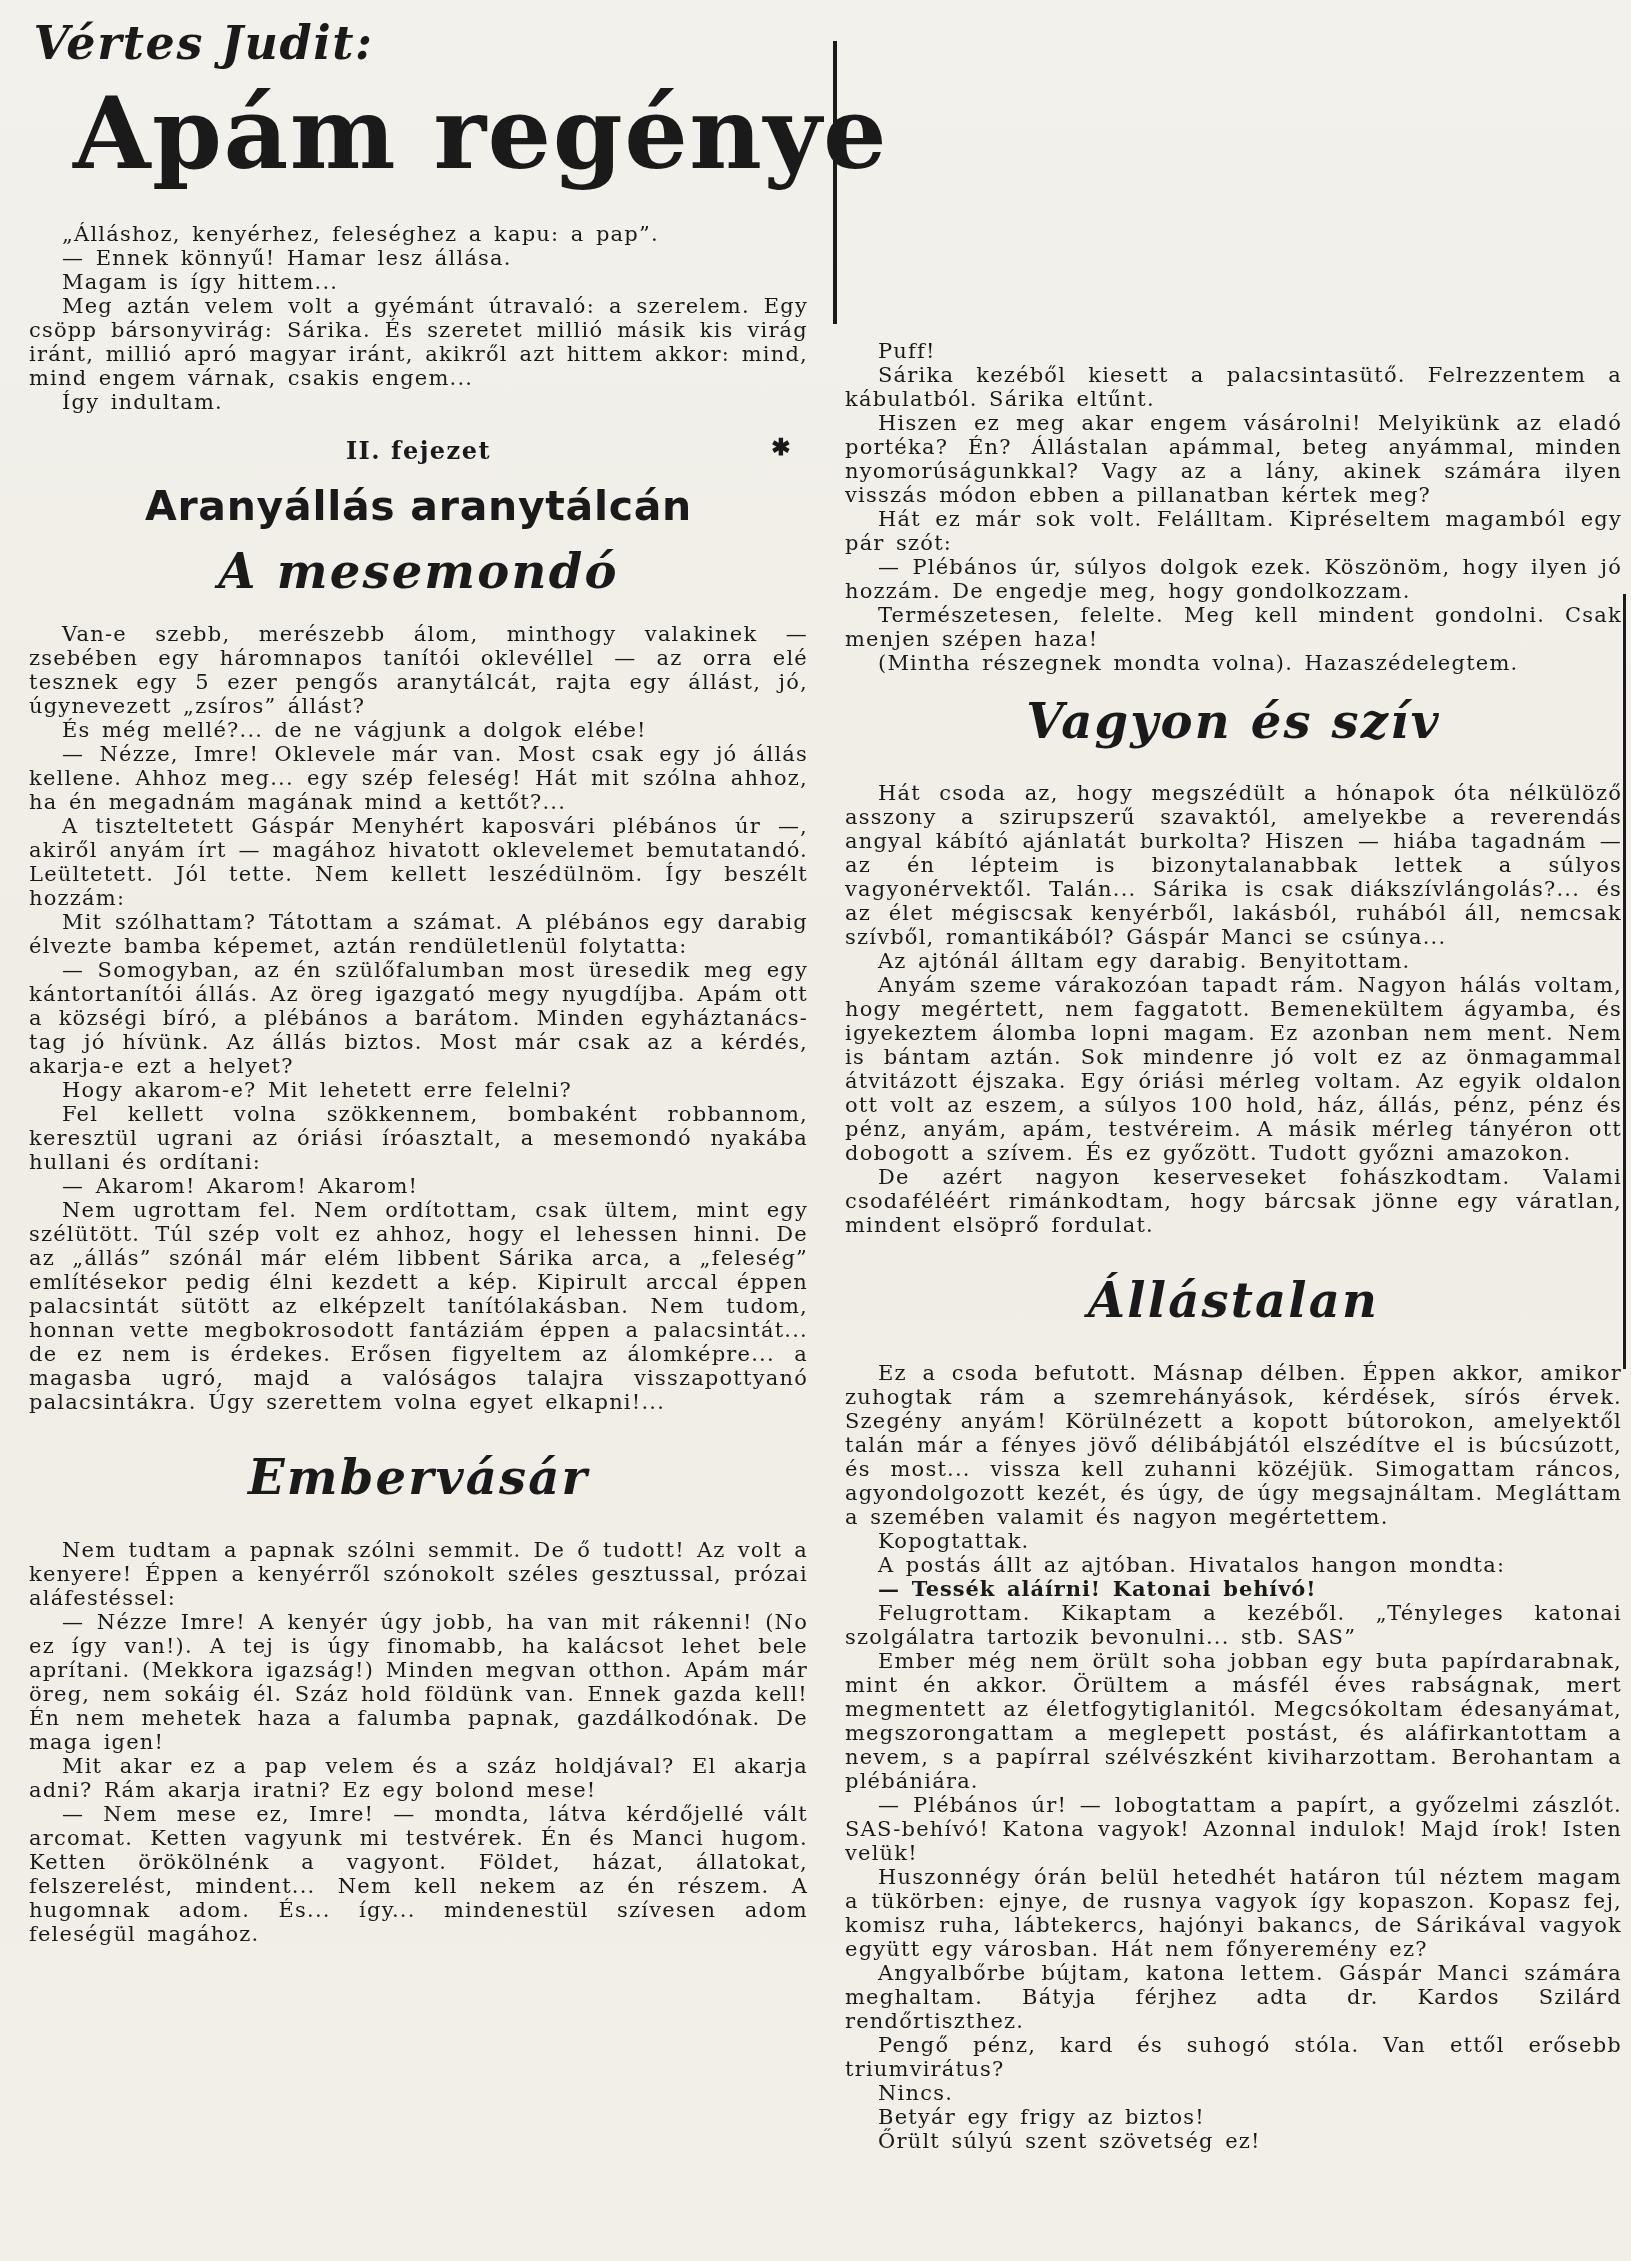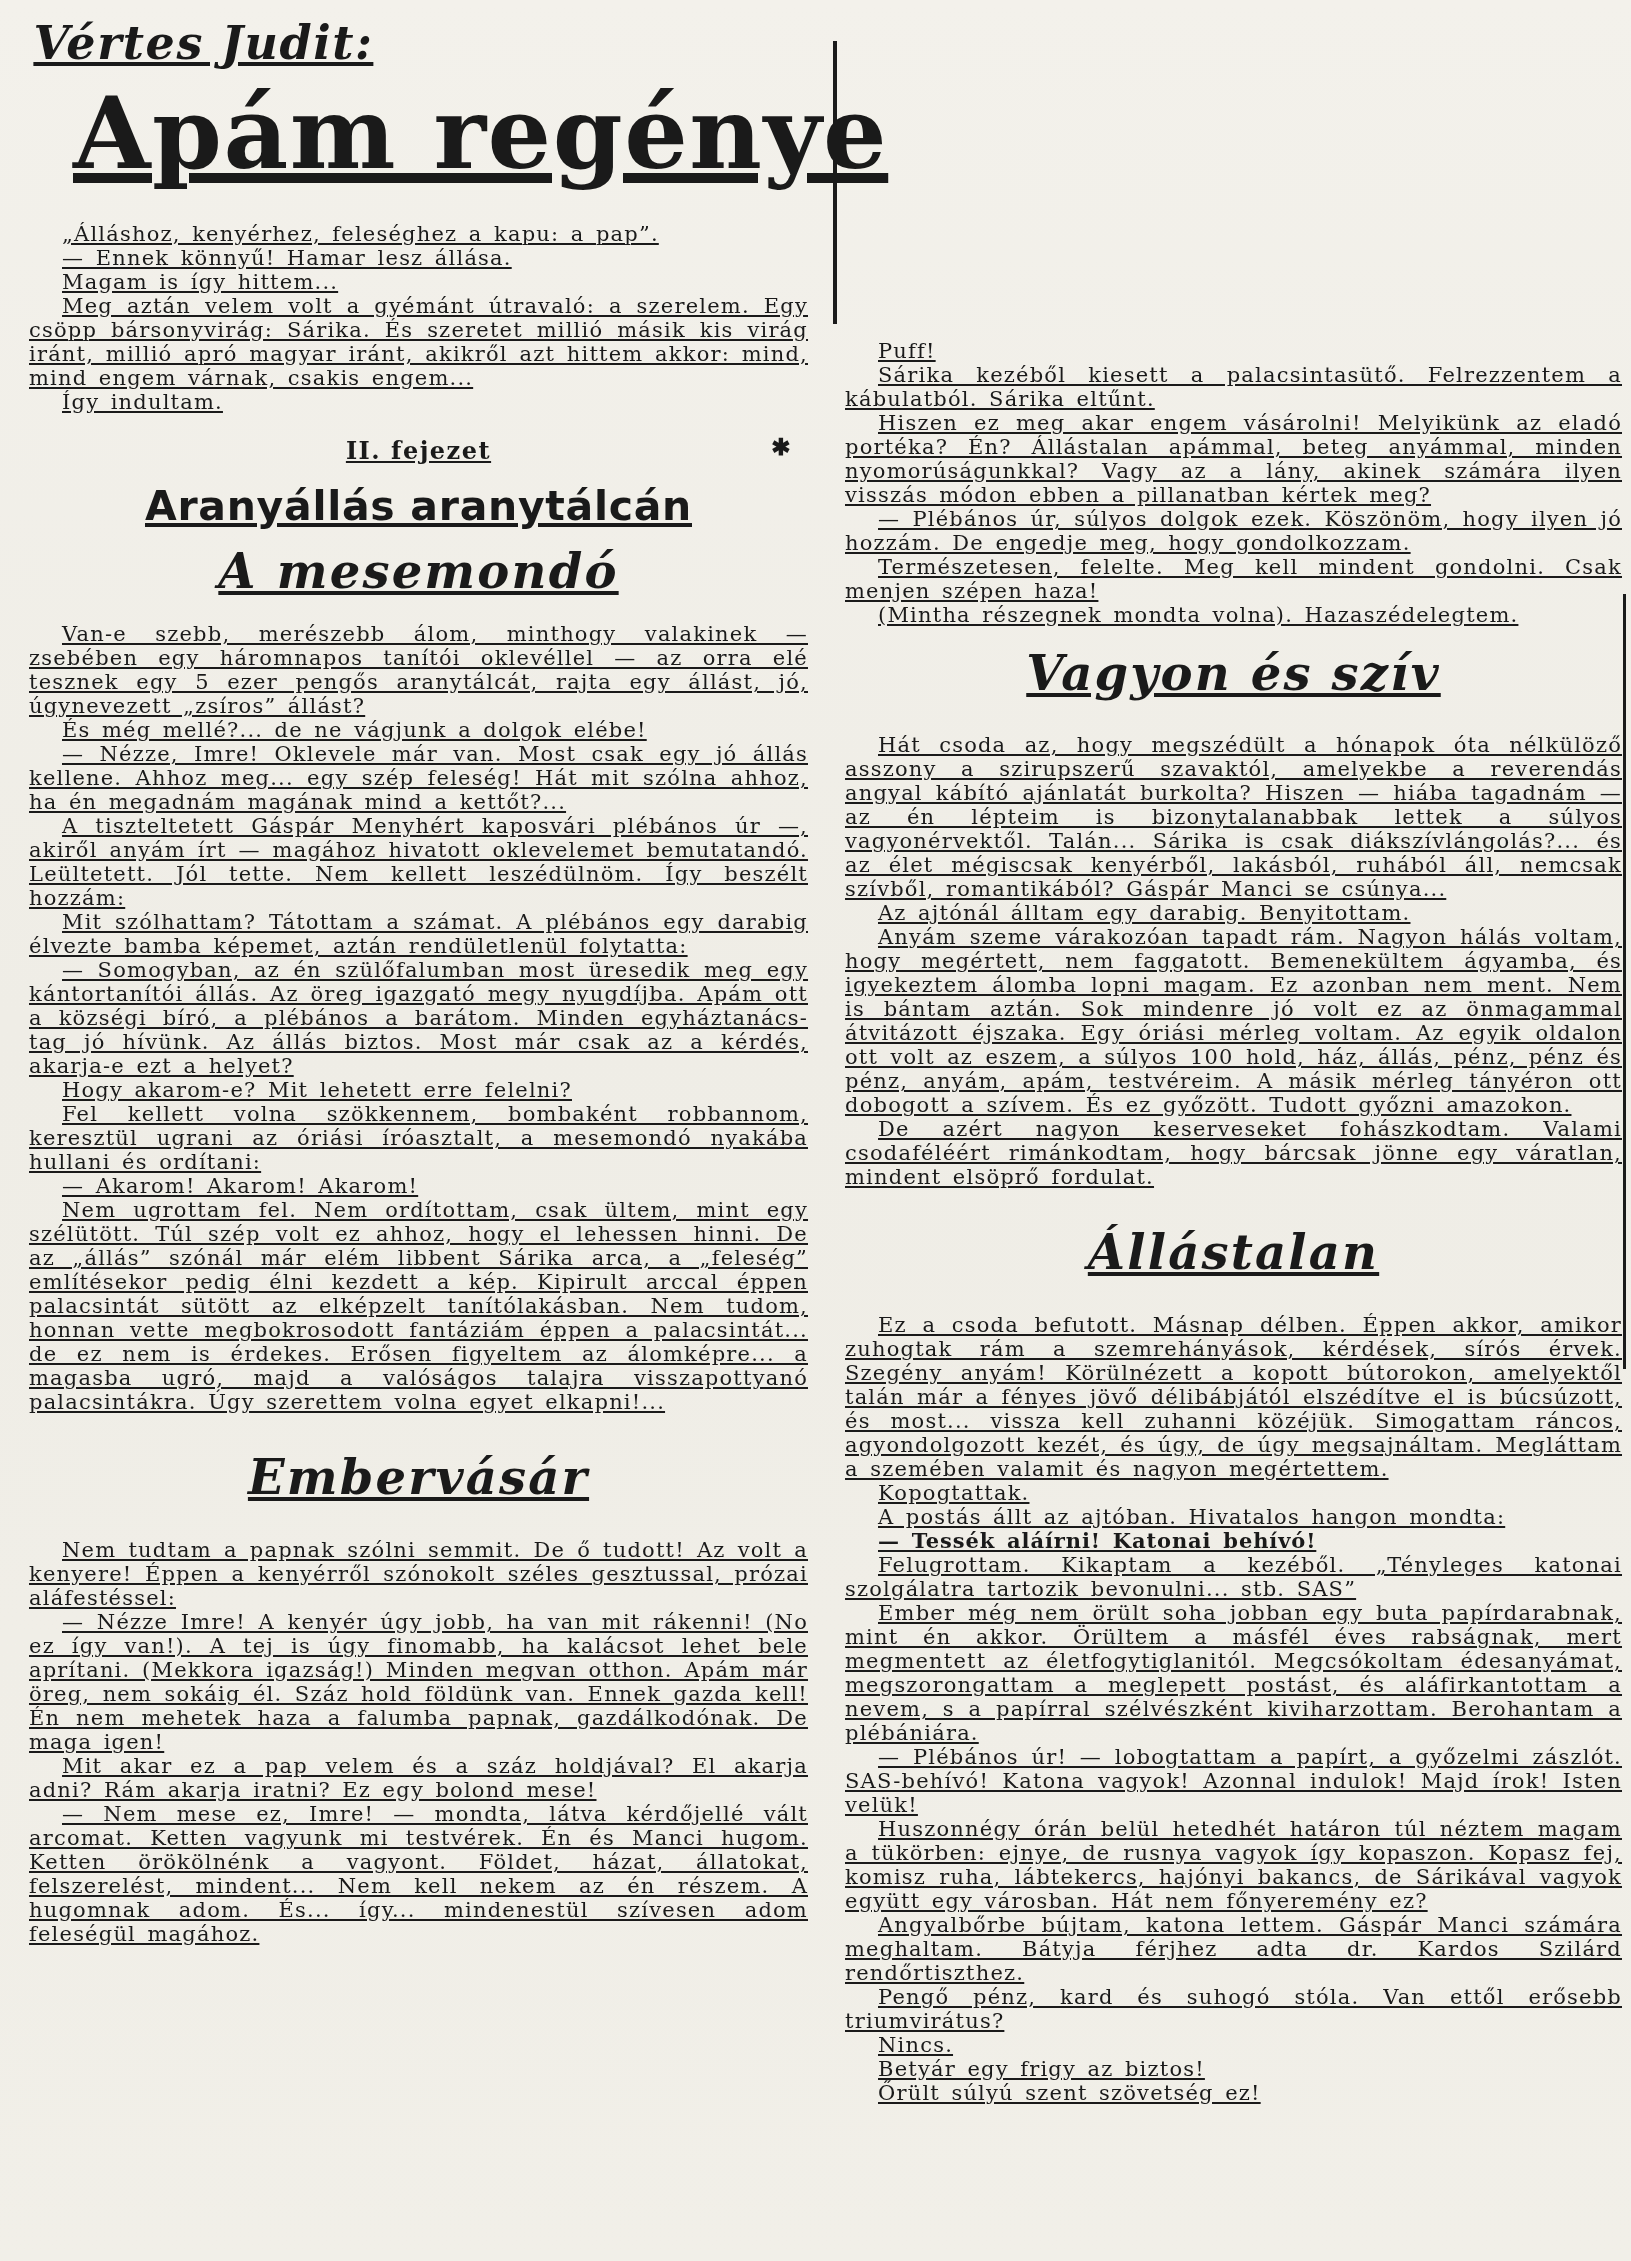--- a/index.html
+++ b/index.html
@@ -4,21 +4,21 @@
 <style>
   html,body{margin:0;padding:0;background:#777;}
   .page{
     position:relative;
     width:1631px;height:2261px;
     background:linear-gradient(180deg,#f3f1eb 0%,#efede6 45%,#f1efe8 100%);
     overflow:hidden;
     font-family:"DejaVu Serif","Liberation Serif",serif;
     color:#1a1a1a;
   }
-  .col{position:absolute;top:0;text-decoration:underline;}
+  .col{position:absolute;top:0;}
   .col-left{left:29px;top:11.6px;width:779px;}
   .col-right{left:845px;top:0;width:777px;padding-top:339px;box-sizing:border-box;}
   .byline{
     font-size:46px;font-weight:bold;font-style:italic;
     letter-spacing:1.5px;margin:4.4px 0 0 4.4px;white-space:nowrap;
   }
   .title{
     font-size:100px;font-weight:bold;text-align:center;
     letter-spacing:1.5px;line-height:1.02;margin:11.6px 0 38px 44px;white-space:nowrap;
   }
@@ -92,20 +92,21 @@
     <p class="para">Nem tudtam a papnak szólni semmit. De ő tudott! Az volt a kenyere! Éppen a kenyérről szónokolt széles gesztussal, prózai aláfestéssel:</p>
     <p class="para">— Nézze Imre! A kenyér úgy jobb, ha van mit rákenni! (No ez így van!). A tej is úgy finomabb, ha kalácsot lehet bele aprítani. (Mekkora igazság!) Minden megvan otthon. Apám már öreg, nem sokáig él. Száz hold földünk van. Ennek gazda kell! Én nem mehetek haza a falumba papnak, gazdálkodónak. De maga igen!</p>
     <p class="para">Mit akar ez a pap velem és a száz holdjával? El akarja adni? Rám akarja iratni? Ez egy bolond mese!</p>
     <p class="para">— Nem mese ez, Imre! — mondta, látva kérdőjellé vált arcomat. Ketten vagyunk mi testvérek. Én és Manci hugom. Ketten örökölnénk a vagyont. Földet, házat, állatokat, felszerelést, mindent... Nem kell nekem az én részem. A hugomnak adom. És... így... mindenestül szívesen adom feleségül magához.</p>
   </div>
 
   <div class="col col-right">
     <p class="para">Puff!</p>
     <p class="para">Sárika kezéből kiesett a palacsintasütő. Felrezzentem a kábulatból. Sárika eltűnt.</p>
     <p class="para">Hiszen ez meg akar engem vásárolni! Melyikünk az eladó portéka? Én? Állástalan apámmal, beteg anyámmal, minden nyomorúságunkkal? Vagy az a lány, akinek számára ilyen visszás módon ebben a pillanatban kértek meg?</p>
+    <p class="para">Hát ez már sok volt. Felálltam. Kipréseltem magamból egy pár szót:</p>
     <p class="para">— Plébános úr, súlyos dolgok ezek. Köszönöm, hogy ilyen jó hozzám. De engedje meg, hogy gondolkozzam.</p>
     <p class="para">Természetesen, felelte. Meg kell mindent gondolni. Csak menjen szépen haza!</p>
     <p class="para">(Mintha részegnek mondta volna). Hazaszédelegtem.</p>
 
     <h2 class="h-ital h-vagyon">Vagyon és szív</h2>
 
     <p class="para">Hát csoda az, hogy megszédült a hónapok óta nélkülöző asszony a szirupszerű szavaktól, amelyekbe a reverendás angyal kábító ajánlatát burkolta? Hiszen — hiába tagadnám — az én lépteim is bizonytalanabbak lettek a súlyos vagyonérvektől. Talán... Sárika is csak diákszívlángolás?... és az élet mégiscsak kenyérből, lakásból, ruhából áll, nemcsak szívből, romantikából? Gáspár Manci se csúnya...</p>
     <p class="para">Az ajtónál álltam egy darabig. Benyitottam.</p>
     <p class="para">Anyám szeme várakozóan tapadt rám. Nagyon hálás voltam, hogy megértett, nem faggatott. Bemenekültem ágyamba, és igyekeztem álomba lopni magam. Ez azonban nem ment. Nem is bántam aztán. Sok mindenre jó volt ez az önmagammal átvitázott éjszaka. Egy óriási mérleg voltam. Az egyik oldalon ott volt az eszem, a súlyos 100 hold, ház, állás, pénz, pénz és pénz, anyám, apám, testvéreim. A másik mérleg tányéron ott dobogott a szívem. És ez győzött. Tudott győzni amazokon.</p>
     <p class="para">De azért nagyon keserveseket fohászkodtam. Valami csodaféléért rimánkodtam, hogy bárcsak jönne egy váratlan, mindent elsöprő fordulat.</p>

